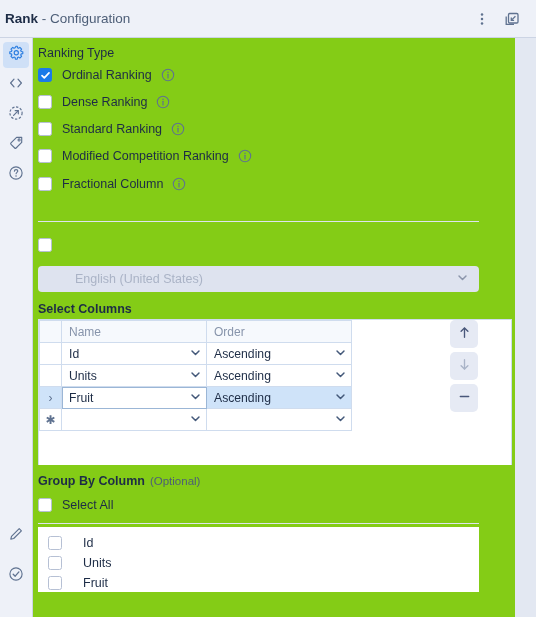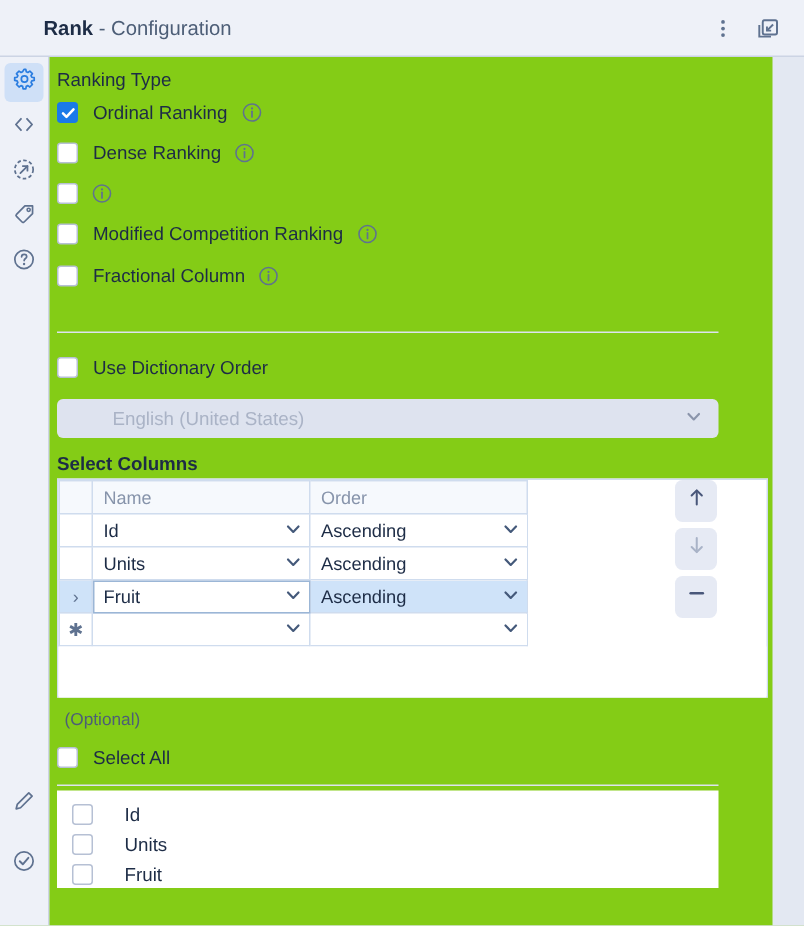--- a/index.html
+++ b/index.html
@@ -26,21 +26,21 @@
     left: 0; top: 0;
     width: 536px;
     height: 38px;
     background: #eef1f8;
     border-bottom: 1px solid #ccd4e4;
     box-sizing: border-box;
     display: flex;
     align-items: center;
   }
   .title-text {
-    margin-left: 29px;
+    margin-left: 5px;
     font-size: 13.5px;
     color: #4d5e77;
     white-space: nowrap;
   }
   .title-strong {
     font-weight: bold;
     color: #1d2c46;
     font-size: 13.5px;
   }
   .title-actions {
@@ -388,20 +388,21 @@
           <circle cx="7" cy="4.3" r="0.72" fill="#5f7290"></circle>
           <path d="M7 6.2 L7 10" stroke="#5f7290" stroke-width="1.15" stroke-linecap="round"></path>
         </svg>
       </span>
     </div>
 
     <div class="cb-row" style="position:absolute; left:5px; top:84px;">
       <span class="cbox">
         
       </span>
+      <span class="cb-label">Standard Ranking</span>
       <span class="info-icon">
         <svg width="14" height="14" viewBox="0 0 14 14">
           <circle cx="7" cy="7" r="5.7" fill="none" stroke="#5f7290" stroke-width="1.05"></circle>
           <circle cx="7" cy="4.3" r="0.72" fill="#5f7290"></circle>
           <path d="M7 6.2 L7 10" stroke="#5f7290" stroke-width="1.15" stroke-linecap="round"></path>
         </svg>
       </span>
     </div>
 
     <div class="cb-row" style="position:absolute; left:5px; top:111px;">
@@ -431,21 +432,20 @@
         </svg>
       </span>
     </div>
 
     <div class="divider" style="position:absolute; left:5px; top:183px; width:441px;"></div>
 
     <div class="cb-row" style="position:absolute; left:5px; top:200px;">
       <span class="cbox">
         
       </span>
-      <span class="cb-label">Use Dictionary Order</span>
     </div>
 
     <div class="sel-disabled" style="position:absolute; left:5px; top:228px; width:441px;padding-left:37px;">
       <span>English (United States)</span>
       <span class="chev">
         <svg width="13" height="13" viewBox="0 0 13 13">
           <path d="M3 5 L6.5 8.6 L10 5" fill="none" stroke="#8b95ab" stroke-width="1.45" stroke-linecap="round" stroke-linejoin="round"></path>
         </svg>
       </span>
     </div>
@@ -586,20 +586,21 @@
       <div class="sbtn">
         <span>
           <svg width="15" height="15" viewBox="0 0 15 15">
             <path d="M3.4 7.5 L11.6 7.5" stroke="#49577a" stroke-width="1.6" stroke-linecap="round"></path>
           </svg>
         </span>
       </div>
     </div>
 
     <div style="position:absolute; left:5px; top:436px; display:flex; align-items:baseline;">
+      <span class="section-label bold">Group By Column</span>
       <span class="optional">(Optional)</span>
     </div>
 
     <div class="cb-row" style="position:absolute; left:5px; top:460px;">
       <span class="cbox">
         
       </span>
       <span class="cb-label">Select All</span>
     </div>
 

